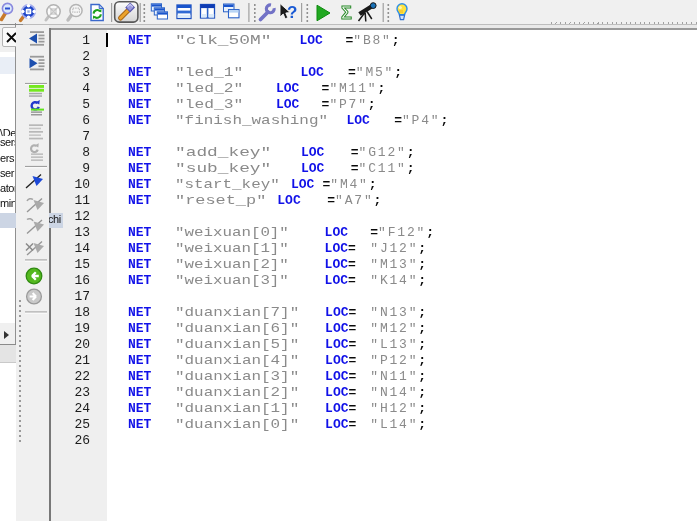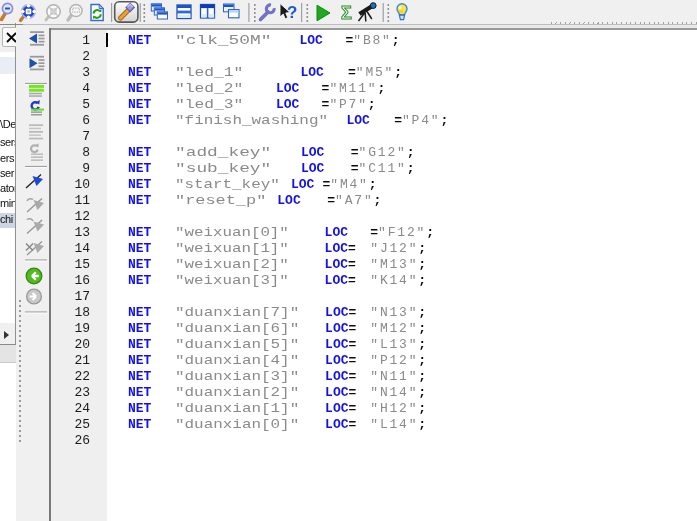--- a/index.html
+++ b/index.html
@@ -32,21 +32,21 @@
   #ticks{left:548px;top:22px;width:149px;height:5px;
          background-image:repeating-linear-gradient(100deg,transparent 0 3px,#a0a0a0 3px 4px,transparent 4px 4.6px);}
   
   #lp-bg{left:0;top:23px;width:16px;height:498px;background:#f0f0f0;}
   #lp-white{left:0;top:52px;width:15px;height:271px;background:#ffffff;}
   #lp-border{left:15px;top:23px;width:1px;height:322px;background:#909090;}
   #lp-xbtn{left:2px;top:27px;width:16px;height:18px;background:#fafafa;border:1px solid #b4b4b4;border-radius:2px;}
   #lp-xbtn svg{position:absolute;left:2px;top:3px;}
   .lp-row{position:absolute;left:0;width:15px;height:15px;font-size:11px;letter-spacing:-0.4px;color:#101010;
           white-space:nowrap;overflow:hidden;background:#fff;}
-  #lp-sel{background:#ccd5e4;}
+  #lp-sel{background:#ccd5e4;padding-left:48px;}
   #lp-scroll{left:0;top:323px;width:15px;height:20px;background:#f0f0f0;}
   #lp-arrow{left:4px;top:331px;width:0;height:0;border-left:5px solid #333;border-top:4px solid transparent;border-bottom:4px solid transparent;}
   #lp-sep2{left:0;top:344px;width:19px;height:1px;background:#8a8a8a;}
   #lp2-band{left:0;top:345px;width:18px;height:17px;background:#e4e4e4;border-bottom:1px solid #c9c9c9;}
   #lp2-white{left:0;top:363px;width:18px;height:158px;background:#ffffff;}
   #lp2-border{left:18px;top:345px;width:1px;height:176px;background:#8a8a8a;}
   
   #vtb{left:16px;top:23px;width:33px;height:498px;background:#f0f0f0;}
   #vgrip{left:19px;top:300px;width:2px;height:145px;
          background-image:repeating-linear-gradient(#9a9a9a 0 2px, transparent 2px 5px);}
@@ -355,21 +355,21 @@
 
 <div class="abs" id="lp-bg"></div>
 <div class="abs" id="lp-white"></div>
 <div class="abs" style="left:0;top:57px;width:15px;height:17px;background:#e9eef6;"></div>
 <div class="abs" id="lp-border"></div>
 <div class="abs" id="lp-xbtn">
     <svg width="11" height="11" viewBox="0 0 11 11" style="position:absolute;left:3px;top:4px;">
       <path d="M1 1 L10 10 M10 1 L1 10" stroke="#0a0a0a" stroke-width="1.8"></path>
     </svg>
   </div>
-<div class="lp-row" style="top:118px;">\De</div>
+<div class="lp-row" style="top:127px;">\De</div>
 <div class="lp-row" style="top:136px;">sers</div>
 <div class="lp-row" style="top:152px;">ers</div>
 <div class="lp-row" style="top:167px;">ser</div>
 <div class="lp-row" style="top:182px;">ator</div>
 <div class="lp-row" style="top:197px;">min</div>
 <div class="lp-row" id="lp-sel" style="top:213px;">chi</div>
 <div class="abs" id="lp-scroll"></div>
 <div class="abs" id="lp-arrow"></div>
 <div class="abs" id="lp-sep2"></div>
 <div class="abs" id="lp2-band"></div>

